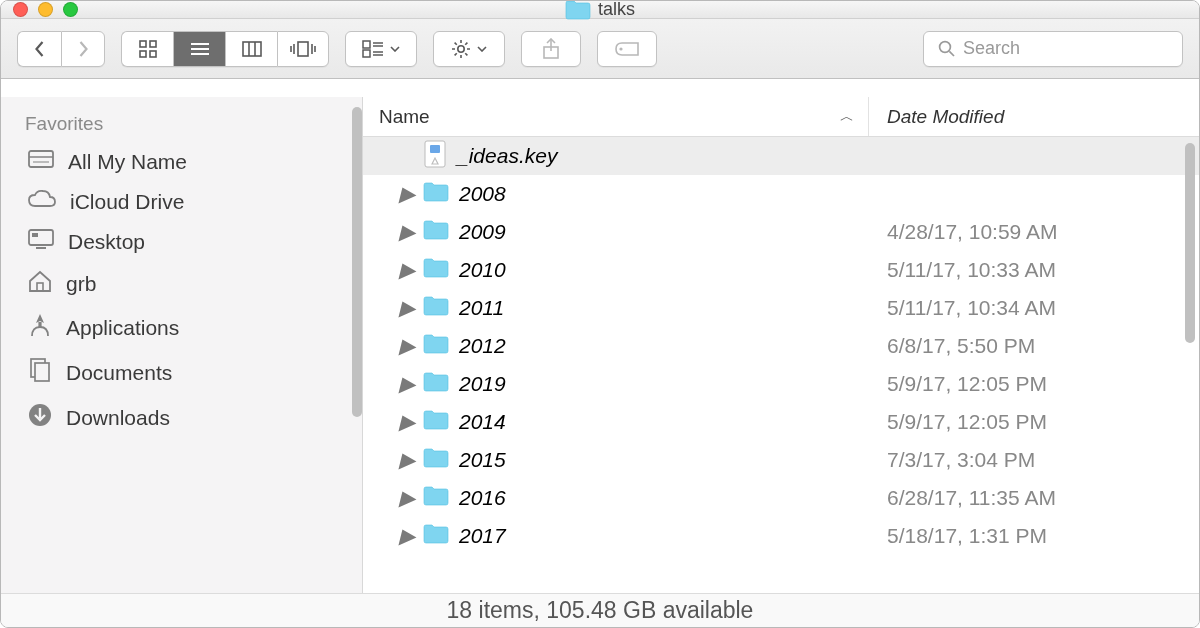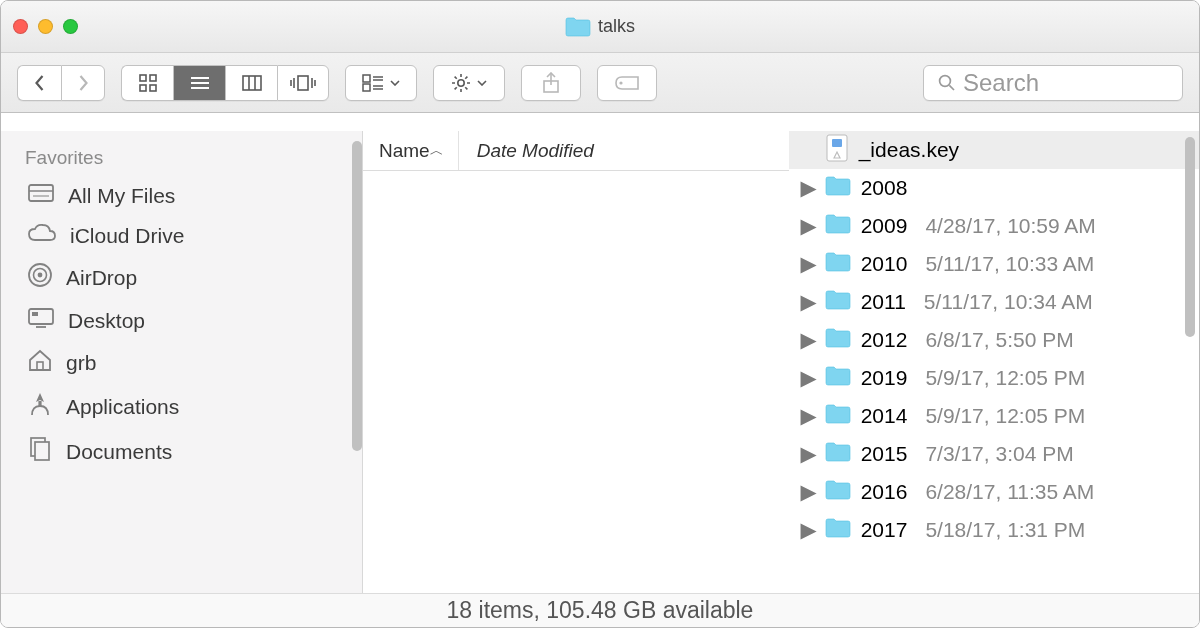--- a/index.html
+++ b/index.html
@@ -1,56 +1,56 @@
 <!DOCTYPE html>
 <html><head>
 <meta charset="utf-8">
 <style>
 * { margin: 0; padding: 0; box-sizing: border-box; font-family: -apple-system, BlinkMacSystemFont, "Helvetica Neue", sans-serif; }
 body { background: #fff; width: 1200px; height: 628px; overflow: hidden; }
 .window { width: 1200px; height: 628px; background: #fff; border: 1px solid #b8b8b8; border-radius: 8px; display: flex; flex-direction: column; overflow: hidden; }
 
-.titlebar { height: 52px; background: linear-gradient(#f6f6f6, #e8e8e8); border-bottom: 1px solid #d0d0d0; display: flex; align-items: center; padding: 0 12px; position: relative; }
+.titlebar { height: 18px; background: linear-gradient(#f6f6f6, #e8e8e8); border-bottom: 1px solid #d0d0d0; display: flex; align-items: center; padding: 0 12px; position: relative; }
 .traffic { display: flex; gap: 10px; }
 .light { width: 15px; height: 15px; border-radius: 50%; border: 0.5px solid rgba(0,0,0,0.15); }
 .light.red { background: #ff5f57; }
 .light.yellow { background: #febc2e; }
 .light.green { background: #28c840; }
 .title-center { position: absolute; left: 50%; transform: translateX(-50%); display: flex; align-items: center; gap: 7px; font-size: 18px; color: #444; }
 
 .toolbar { height: 60px; background: linear-gradient(#f2f2f2, #e9e9e9); border-bottom: 1px solid #c0c0c0; display: flex; align-items: center; padding: 0 16px; gap: 16px; }
 .tbtn { height: 36px; background: #fff; border: 1px solid #c2c2c2; border-radius: 6px; display: flex; align-items: center; justify-content: center; box-shadow: 0 1px 0 rgba(0,0,0,0.04); }
 .seg { display: flex; }
 .seg .tbtn { border-radius: 0; border-right-width: 0; }
 .seg .tbtn:first-child { border-radius: 6px 0 0 6px; }
 .seg .tbtn:last-child { border-radius: 0 6px 6px 0; border-right-width: 1px; }
 .tbtn.active { background: #6e6e6e; }
 .tbtn.active svg * { stroke: #fff; fill: #fff; }
 .nav .tbtn { width: 44px; }
 .views .tbtn { width: 52px; }
 .icononly { width: 60px; }
 .search { flex: 1; max-width: 260px; margin-left: auto; }
-.search .tbtn { width: 100%; justify-content: flex-start; padding: 0 14px; gap: 8px; color: #9a9a9a; font-size: 24px; }
+.search .tbtn { width: 100%; justify-content: flex-start; padding: 0 14px; gap: 8px; color: #9a9a9a; font-size: 18px; }
 
 .body { flex: 1; display: flex; min-height: 0; margin-top: 18px; }
 .sidebar { width: 362px; background: #f5f4f5; border-right: 1px solid #d8d8d8; padding: 10px 6px 0 14px; position: relative; overflow: hidden; }
 .side-scroll { position: absolute; right: 0; top: 10px; width: 10px; height: 310px; background: #c0c0c0; border-radius: 5px; }
 .side-head { color: #8a8a8a; font-size: 19px; font-weight: 500; padding: 6px 6px 6px 10px; }
 .side-item { display: flex; align-items: center; gap: 13px; padding: 7px 12px; font-size: 21px; color: #3a3a3a; cursor: default; }
 .side-item svg { flex-shrink: 0; }
 
-.main { flex: 1; display: flex; flex-direction: row; min-width: 0; }
+.main { flex: 1; display: flex; flex-direction: column; min-width: 0; }
 .cols { height: 40px; border-bottom: 1px solid #dcdcdc; display: flex; align-items: center; font-size: 19px; color: #333; }
 .col-name { flex: 1; padding-left: 16px; display: flex; align-items: center; border-right: 1px solid #e2e2e2; height: 100%; }
 .col-name .sortarrow { margin-left: auto; margin-right: 14px; font-size: 14px; color: #666; }
 .col-date { width: 330px; padding-left: 18px; display: flex; align-items: center; height: 100%; font-style: italic; }
 .filelist { flex: 1; overflow: hidden; position: relative; }
 .row { height: 38px; display: flex; align-items: center; font-size: 21px; }
 .row.sel { background: #ededed; }
-.cell-name { flex: 1; display: flex; align-items: center; gap: 10px; padding-left: 14px; }
+.cell-name { flex: 1; display: flex; align-items: center; gap: 10px; padding-left: 38px; font-style: italic; }
 .cell-date { width: 330px; padding-left: 18px; color: #888; }
 .disclose { width: 12px; color: #7a7a7a; display: flex; justify-content: center; }
 .file-scroll { position: absolute; right: 4px; top: 6px; width: 10px; height: 200px; background: #c0c0c0; border-radius: 5px; }
 
 .status { height: 34px; border-top: 1px solid #dcdcdc; background: #f9f9f9; display: flex; align-items: center; justify-content: center; font-size: 23px; color: #555; }
 
 .folder-icon { width: 26px; height: 21px; }
 .key-icon { width: 24px; height: 28px; }
 </style>
 </head>
@@ -182,35 +182,27 @@
   <div class="body">
     <div class="sidebar">
       <div class="side-head">Favorites</div>
       <div id="sidebar-list">
           <div class="side-item">
             <span><svg width="28" height="22" viewBox="0 0 28 22">
                 <rect x="2" y="3" width="24" height="16" rx="2" fill="none" stroke="#828282" stroke-width="1.8"></rect>
                 <line x1="2" y1="9" x2="26" y2="9" stroke="#828282" stroke-width="1.6"></line>
                 <line x1="6" y1="14" x2="22" y2="14" stroke="#828282" stroke-width="1.2"></line>
               </svg></span>
-            <span>All My Files</span>
+            <span>All My Name</span>
           </div>
           <div class="side-item">
             <span><svg width="30" height="20" viewBox="0 0 30 20">
                 <path d="M8 17 Q2 17 2 11 Q2 6 8 6 Q10 1 16 2 Q22 2 23 8 Q28 8 28 13 Q28 17 23 17 Z" fill="none" stroke="#828282" stroke-width="1.8"></path>
               </svg></span>
             <span>iCloud Drive</span>
-          </div>
-          <div class="side-item">
-            <span><svg width="26" height="26" viewBox="0 0 26 26">
-                <circle cx="13" cy="13" r="11" fill="none" stroke="#828282" stroke-width="1.8"></circle>
-                <circle cx="13" cy="13" r="6.5" fill="none" stroke="#828282" stroke-width="1.6"></circle>
-                <circle cx="13" cy="13" r="2.4" fill="#828282"></circle>
-              </svg></span>
-            <span>AirDrop</span>
           </div>
           <div class="side-item">
             <span><svg width="28" height="22" viewBox="0 0 28 22">
                 <rect x="2" y="2" width="24" height="15" rx="2" fill="none" stroke="#828282" stroke-width="1.8"></rect>
                 <line x1="9" y1="20" x2="19" y2="20" stroke="#828282" stroke-width="1.8"></line>
                 <rect x="5" y="5" width="6" height="4" fill="#828282"></rect>
               </svg></span>
             <span>Desktop</span>
           </div>
           <div class="side-item">
@@ -227,20 +219,28 @@
                 <path d="M5 24 Q5 15 13 15 Q21 15 21 24" fill="none" stroke="#828282" stroke-width="1.8"></path>
               </svg></span>
             <span>Applications</span>
           </div>
           <div class="side-item">
             <span><svg width="26" height="26" viewBox="0 0 26 26">
                 <rect x="4" y="2" width="14" height="18" fill="none" stroke="#828282" stroke-width="1.7"></rect>
                 <rect x="8" y="6" width="14" height="18" fill="#f5f4f5" stroke="#828282" stroke-width="1.7"></rect>
               </svg></span>
             <span>Documents</span>
+          </div>
+          <div class="side-item">
+            <span><svg width="26" height="26" viewBox="0 0 26 26">
+                <circle cx="13" cy="13" r="11" fill="#828282"></circle>
+                <line x1="13" y1="6" x2="13" y2="16" stroke="#f5f4f5" stroke-width="2.4"></line>
+                <polyline points="8,13 13,18 18,13" fill="none" stroke="#f5f4f5" stroke-width="2.4"></polyline>
+              </svg></span>
+            <span>Downloads</span>
           </div>
         </div>
       <div class="side-scroll"></div>
     </div>
 
     <div class="main">
       <div class="cols">
         <div class="col-name">
           <span>Name</span>
           <span class="sortarrow">︿</span>

